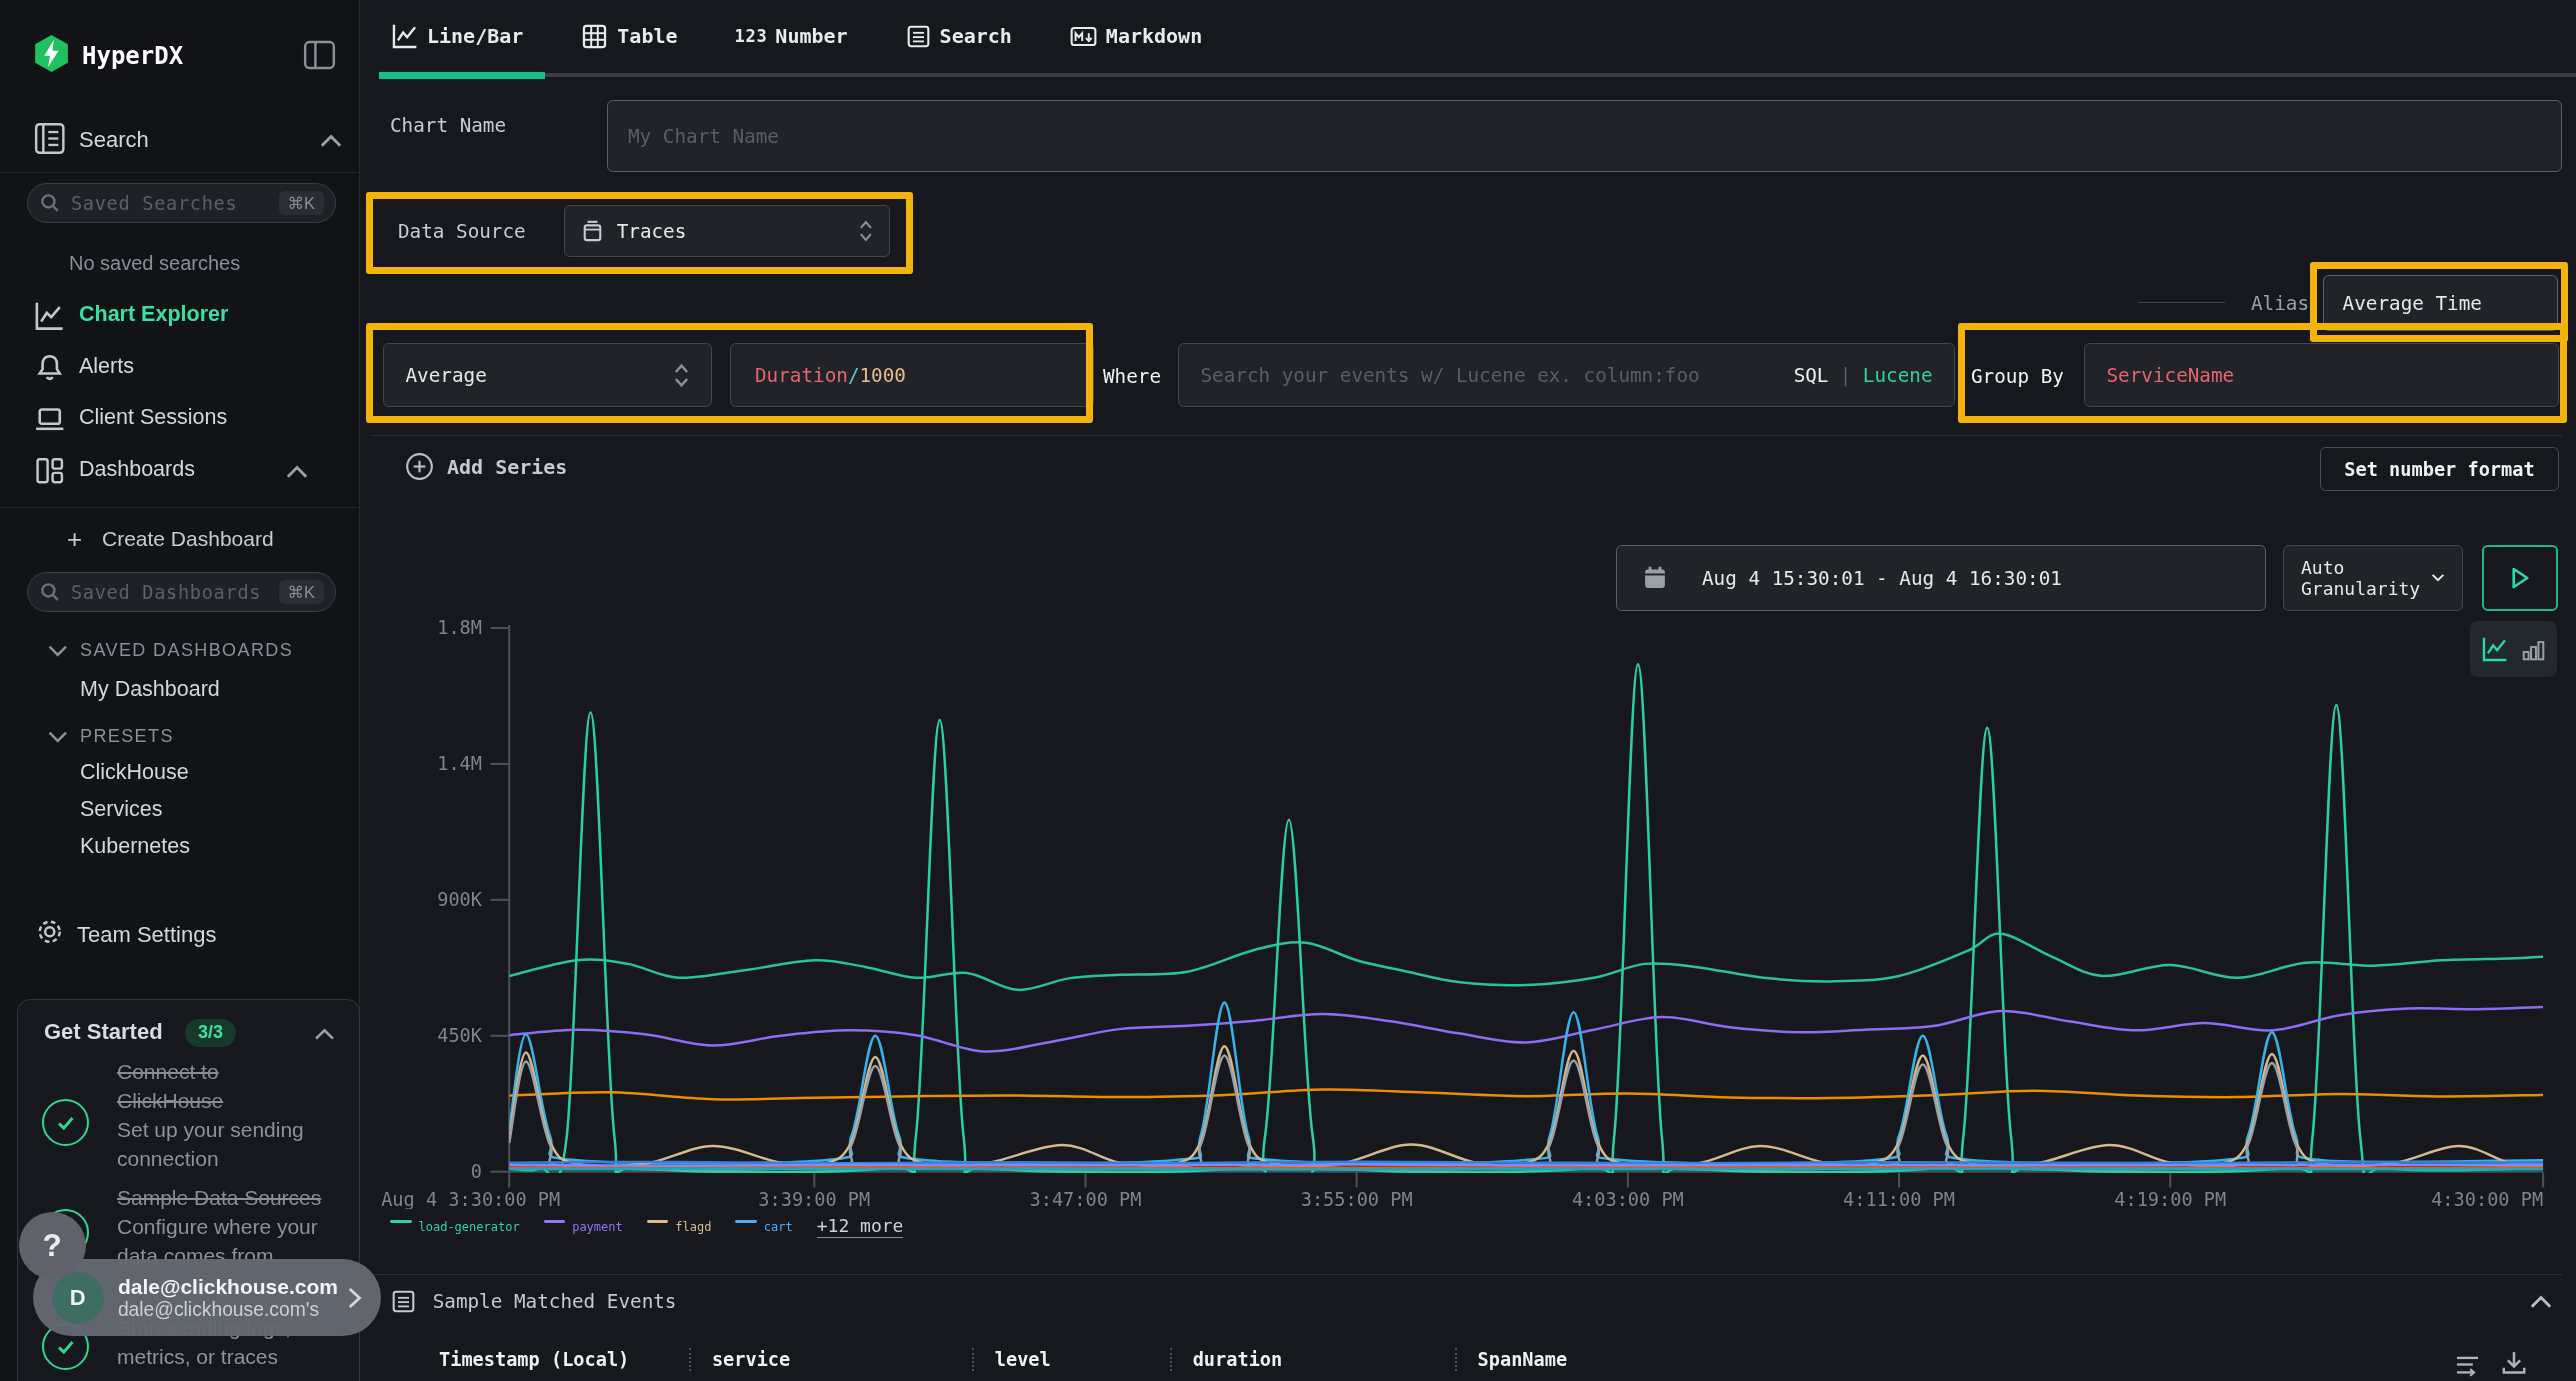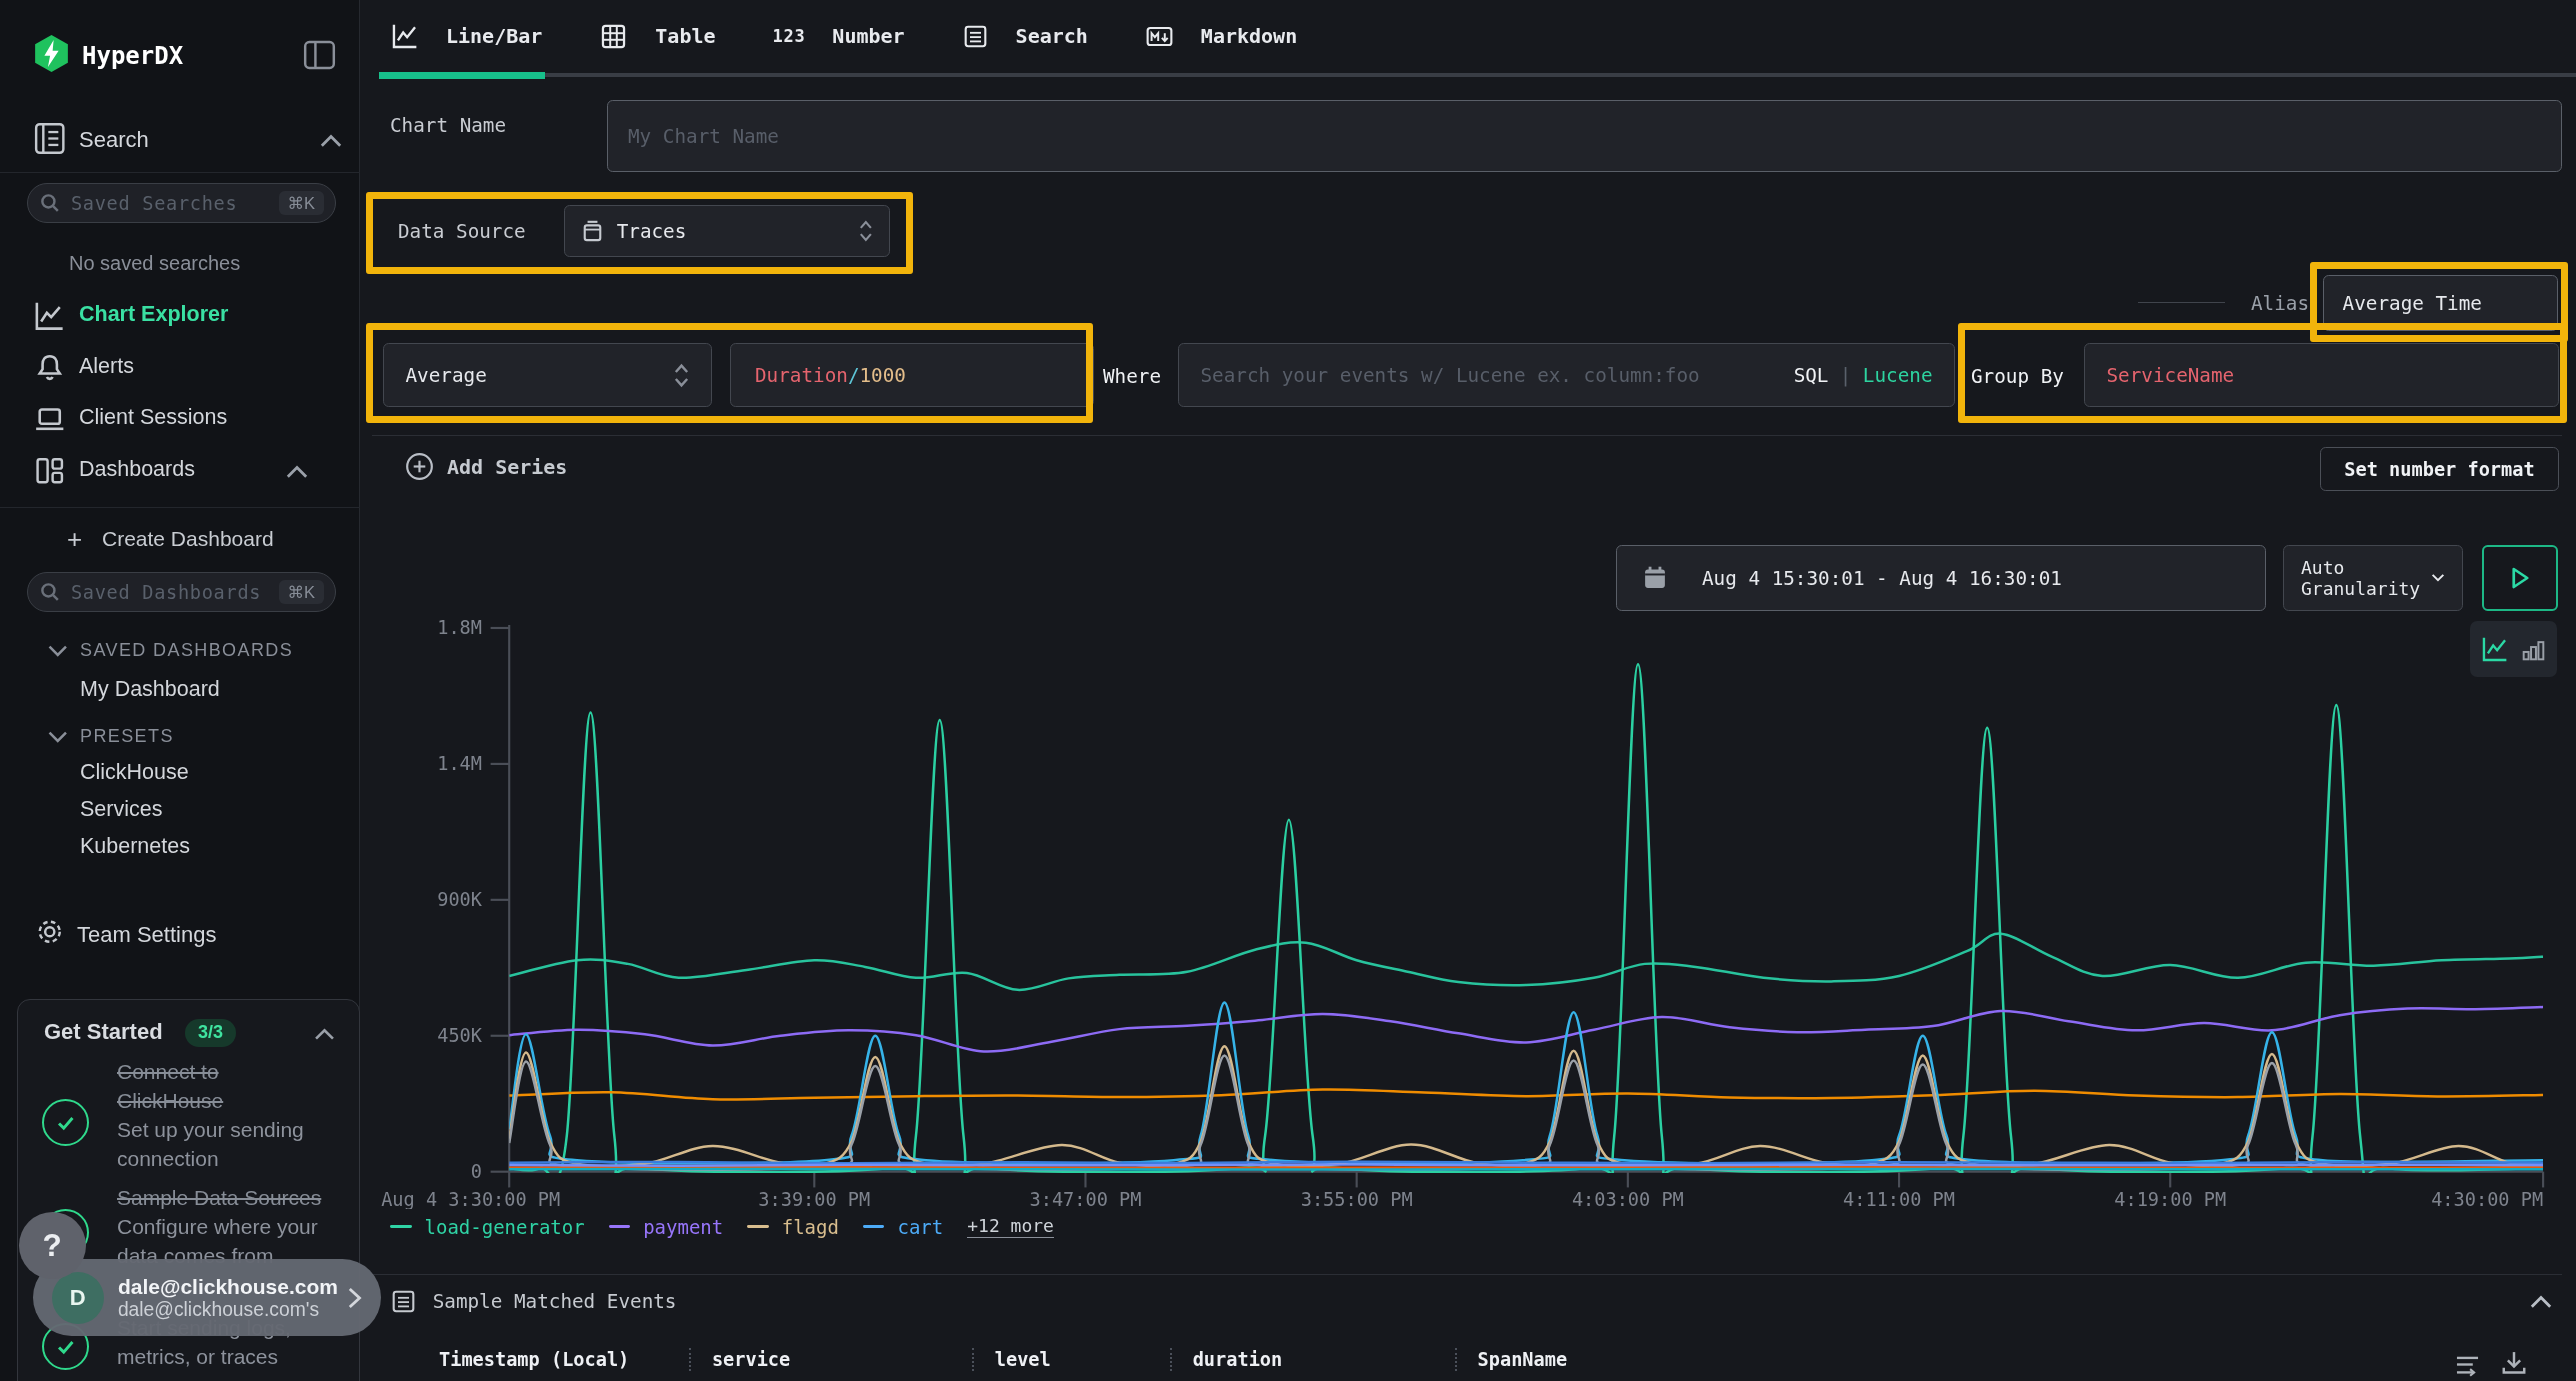--- a/index.html
+++ b/index.html
@@ -30,33 +30,33 @@
 
   #help-bubble{position:absolute;left:18.6px;top:1212px;width:67px;height:67px;border-radius:50%;background:#5f626b;
     display:flex;align-items:center;justify-content:center;font:bold 31.5px "Liberation Sans",sans-serif;color:#eceef1;z-index:6}
   #user-pill{position:absolute;left:33px;top:1259px;width:348px;height:77px;border-radius:39px;background:rgba(100,104,113,0.96);z-index:5;display:flex;align-items:center;padding:0 18.6px;gap:14.3px}
   #avatar{width:52px;height:52px;border-radius:50%;background:#3e6e62;display:flex;align-items:center;justify-content:center;font:bold 22px "Liberation Sans",sans-serif;color:#e8f5ef;flex:0 0 auto}
   .up-email{font:bold 21px "Liberation Sans",sans-serif;color:#f2f4f7;white-space:nowrap}
   .up-sub{font:19.3px "Liberation Sans",sans-serif;color:#cdd1d7;white-space:nowrap}
 
   
   #main{position:absolute;left:360px;top:0;right:0;bottom:0}
-  .tab{display:flex;align-items:center;gap:27px;font:bold 20px "DejaVu Sans Mono",monospace;color:#e8eaee}
+  .tab{display:flex;align-items:center;gap:8px;font:bold 20px "DejaVu Sans Mono",monospace;color:#e8eaee}
   .ibox{position:absolute;background:#212329;border:1.4px solid #43474f;border-radius:5.7px;display:flex;align-items:center;font-size:19.3px;color:#e7e9ed}
   .ibox.lt{border-color:#5a5f68}
   .lbl{position:absolute;font-size:19.3px;color:#c9ccd2}
   .lbl.dim{color:#9aa0a9}
   .lbl.bright{color:#f0f2f5}
   input.raw{background:transparent;border:none;outline:none;width:100%;font:19.3px "DejaVu Sans Mono",monospace;color:#e7e9ed;padding:0 20px}
   input.raw::placeholder{color:#585e69}
   .hl{position:absolute;border:7.2px solid #F2B40B;border-radius:2.9px;pointer-events:none;z-index:4}
   .btn{position:absolute;border:1.4px solid #4b4f57;border-radius:5.7px;display:flex;align-items:center;justify-content:center;font:bold 18.6px "DejaVu Sans Mono",monospace;color:#f0f2f5;background:transparent}
 
   #legend{position:absolute;left:390px;top:1215px;display:flex;align-items:center;gap:24px}
-  .lg-item{display:inline-flex;align-items:center;gap:13px;font-size:19px}
+  .lg-item{display:inline-flex;align-items:flex-start;gap:7px;font-size:12px}
   .lg-dash{width:21.5px;height:3.6px;border-radius:1.4px}
   .lg-more{color:#ced3d9;border-bottom:1.4px solid #8a8f99;font-size:18px;padding-bottom:1.4px}
 
   #cols{position:absolute;left:439px;top:1348px;display:flex;align-items:center}
   .col{font:bold 18.6px "DejaVu Sans Mono",monospace;color:#eef0f4;flex:0 0 auto}
   .col-sep{flex:0 0 auto;width:2.9px;height:23px;border-left:2.9px dotted #4b505a;margin-right:20px}
   .tick{font:26px "DejaVu Sans Mono",monospace}
   svg text.tick{fill:#7e838d}
 </style>
 </head>

